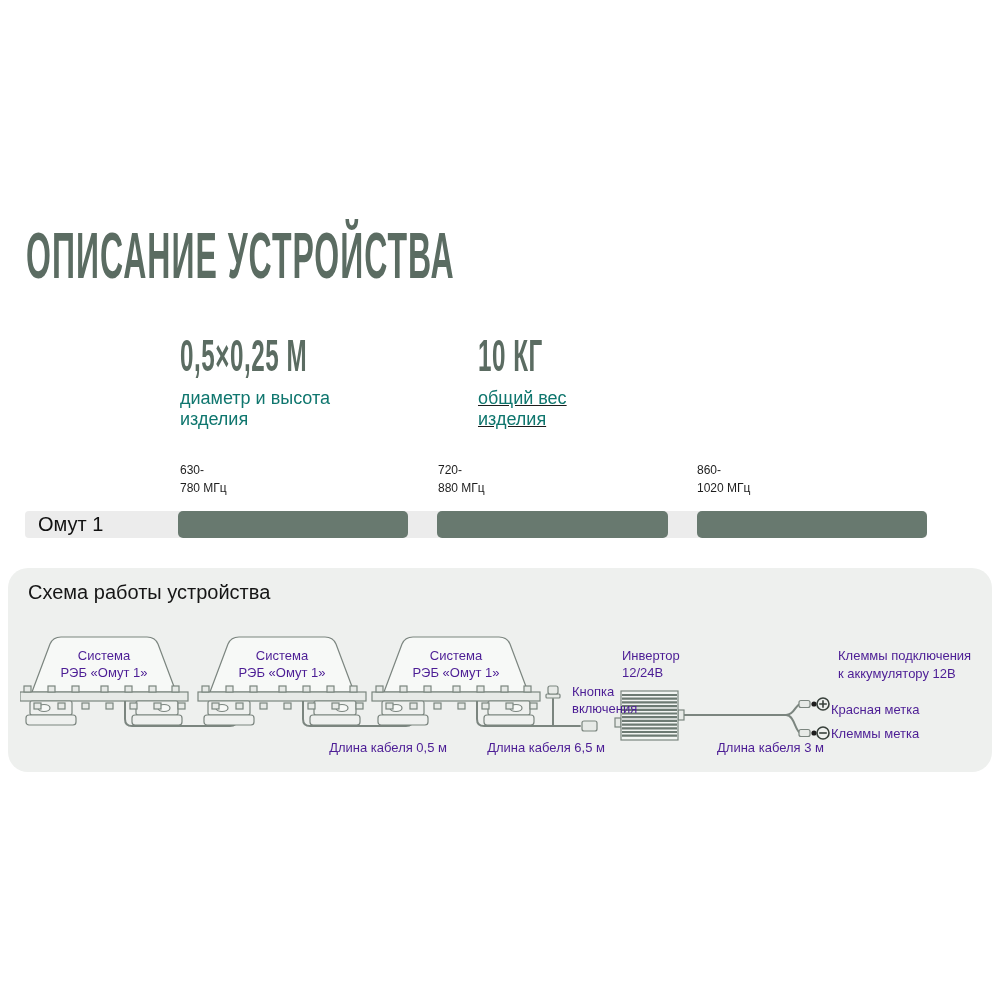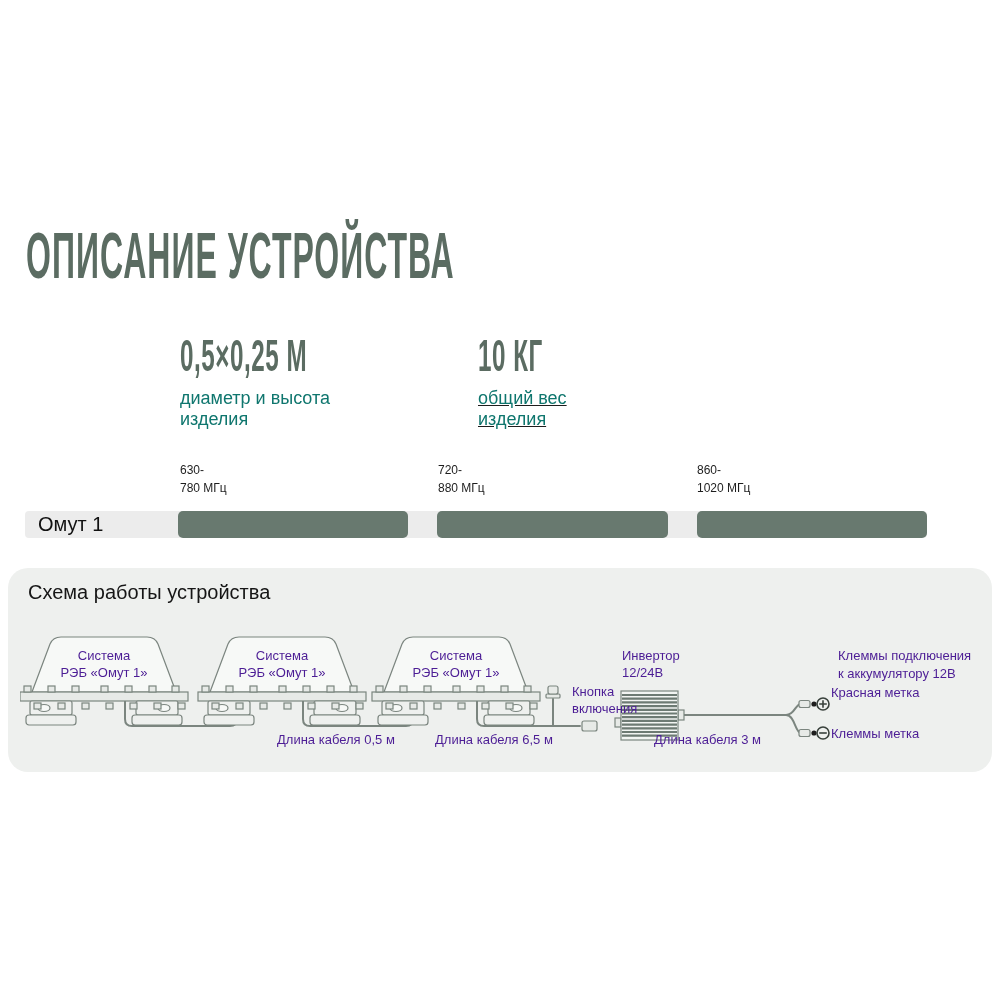--- a/index.html
+++ b/index.html
@@ -40,23 +40,23 @@
     background:#eef0ee; border-radius:20px; }
   .scheme-heading { left:20px; top:13px; font-size:20px; color:#161616; white-space:nowrap; }
   .scheme-svg { left:12px; top:60px; }
 
   .slabel { font-size:13px; line-height:16.5px; color:#4c1d95; white-space:nowrap; }
   .dev-label { width:140px; text-align:center; top:80px; }
   .dev-label.d0 { left:26px; } .dev-label.d1 { left:204px; } .dev-label.d2 { left:378px; }
   .button-label   { left:564px; top:80px;margin-top:36px; }
   .inverter-label { left:614px; top:80px; }
   .terminals-label{ left:810px; top:79px; line-height:18px;margin-left:20px; }
-  .red-mark   { left:823px; top:117px; }
+  .red-mark   { left:823px; top:134px; }
   .black-mark { left:823px; top:158px; }
-  .cable-label { top:164px; width:170px; text-align:left; }
+  .cable-label { top:172px; width:170px; text-align:right; }
   .cable-label.k0 { left:269px; } .cable-label.k1 { left:427px; } .cable-label.k2 { left:646px; }
 </style>
 </head>
 <body>
 
 <h1 class="abs display page-title">ОПИСАНИЕ УСТРОЙСТВА</h1>
 
 <div class="abs spec-col c0">
   <div><span class="display spec-value">0,5×0,25 М</span></div>
   <div class="spec-desc">

